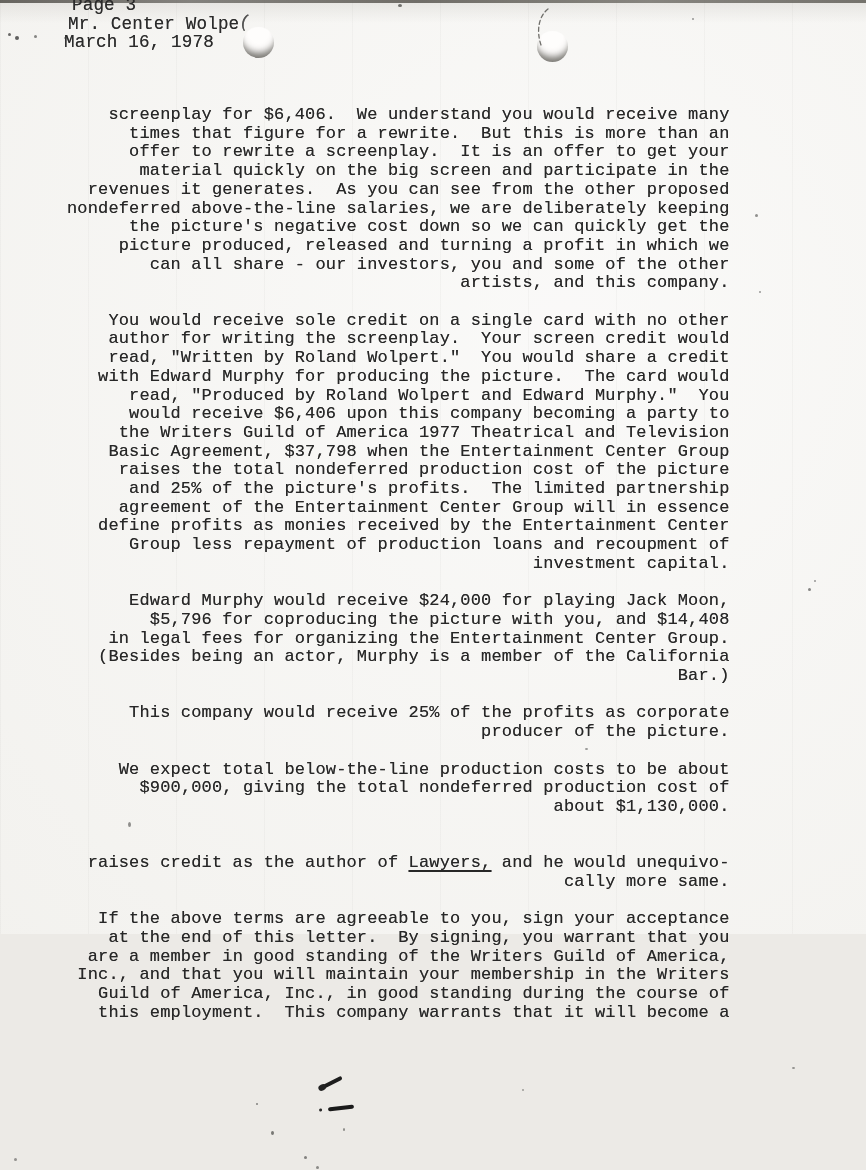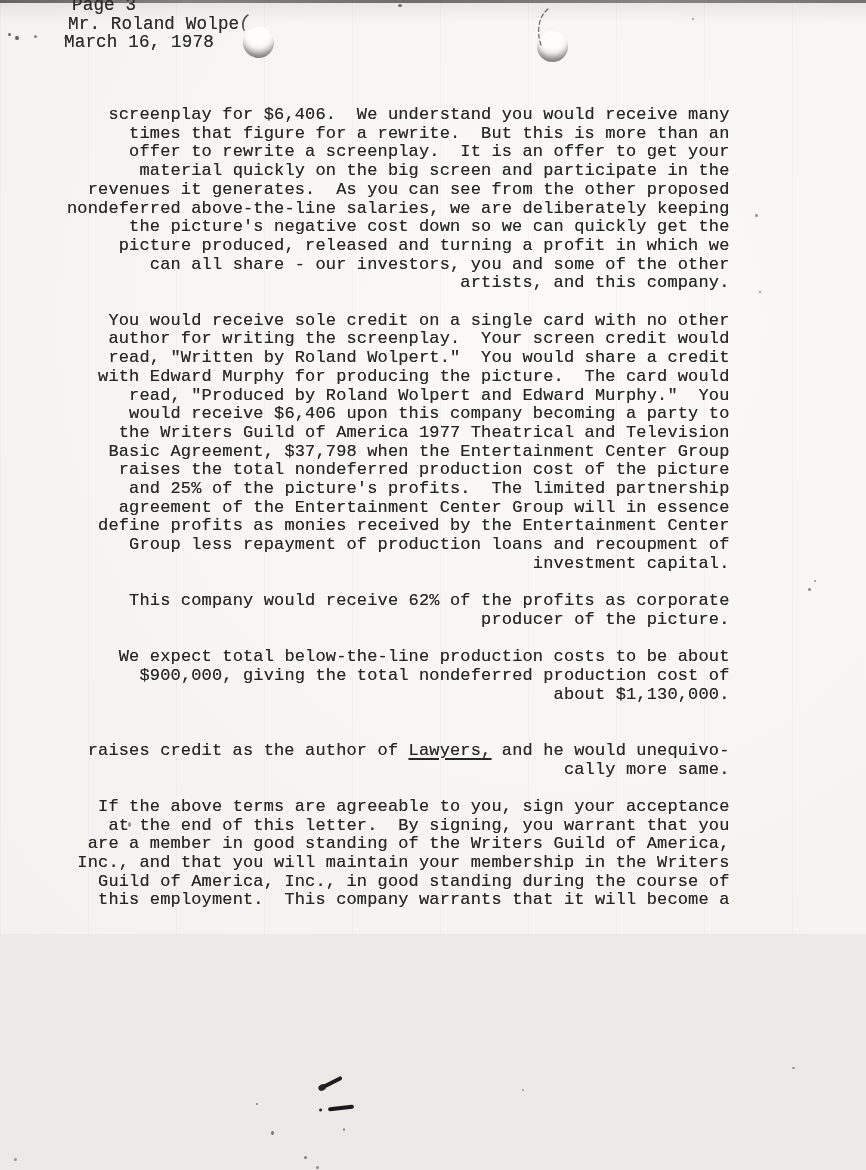--- a/index.html
+++ b/index.html
@@ -75,21 +75,21 @@
 
   <div class="hole hole-left"></div>
   <div class="hole hole-right"></div>
 
   <svg class="pen-arc" width="20" height="42" viewBox="0 0 20 42">
     <path d="M15 3 C6 10 3 24 8 39" stroke="#6f6e6a" stroke-width="1.3" fill="none" stroke-dasharray="4 3" stroke-linecap="round"></path>
   </svg>
 
   <div class="header">
     <div class="hline hline-page">Page 3</div>
-    <div class="hline hline-recipient"><span>Mr. Roland Wolpe</span><span class="stray-paren">(</span></div>
+    <div class="hline hline-recipient"><span>Mr. Center Wolpe</span><span class="stray-paren">(</span></div>
     <div class="hline">March 16, 1978</div>
   </div>
 
   <div class="body-text">
     <p class="typewritten">screenplay for $6,406.  We understand you would receive many
 times that figure for a rewrite.  But this is more than an
 offer to rewrite a screenplay.  It is an offer to get your
 material quickly on the big screen and participate in the
 revenues it generates.  As you can see from the other proposed
 nondeferred above-the-line salaries, we are deliberately keeping
@@ -104,21 +104,26 @@
 read, "Produced by Roland Wolpert and Edward Murphy."  You
 would receive $6,406 upon this company becoming a party to
 the Writers Guild of America 1977 Theatrical and Television
 Basic Agreement, $37,798 when the Entertainment Center Group
 raises the total nondeferred production cost of the picture
 and 25% of the picture's profits.  The limited partnership
 agreement of the Entertainment Center Group will in essence
 define profits as monies received by the Entertainment Center
 Group less repayment of production loans and recoupment of
 investment capital.</p>
-    <p class="typewritten">This company would receive 62% of the profits as corporate
+    <p class="typewritten">Edward Murphy would receive $24,000 for playing Jack Moon,
+$5,796 for coproducing the picture with you, and $14,408
+in legal fees for organizing the Entertainment Center Group.
+(Besides being an actor, Murphy is a member of the California
+Bar.)</p>
+    <p class="typewritten">This company would receive 25% of the profits as corporate
 producer of the picture.</p>
     <p class="typewritten">We expect total below-the-line production costs to be about
 $900,000, giving the total nondeferred production cost of
 about $1,130,000.</p>
     <p class="typewritten"><br><span>raises credit as the author of </span><span class="underlined">Lawyers,</span><span> and he would unequivo-</span><br><span>cally more same.</span></p>
     <p class="typewritten">If the above terms are agreeable to you, sign your acceptance
 at the end of this letter.  By signing, you warrant that you
 are a member in good standing of the Writers Guild of America,
 Inc., and that you will maintain your membership in the Writers
 Guild of America, Inc., in good standing during the course of

